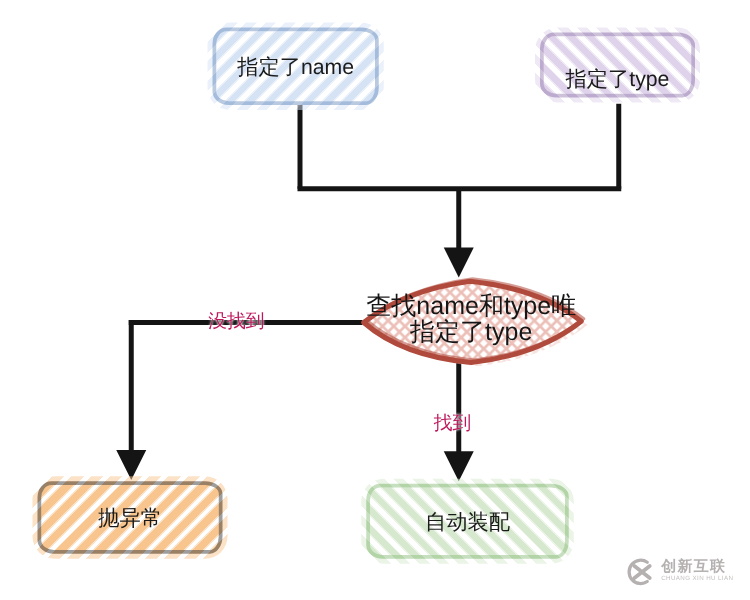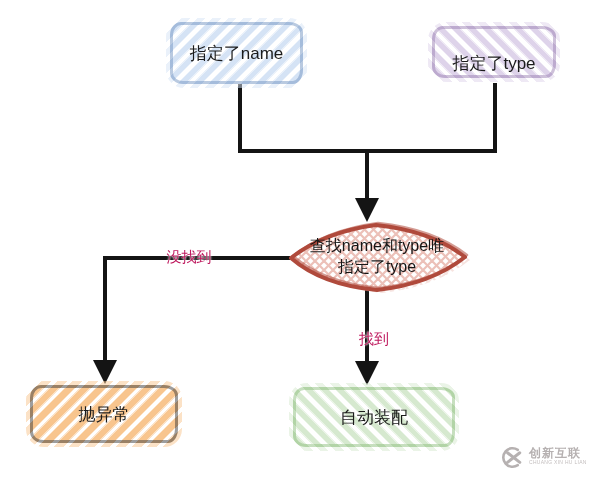--- a/index.html
+++ b/index.html
@@ -19,29 +19,29 @@
     content:"";position:absolute;inset:-7px;z-index:-1;opacity:.5;
     border-radius:18px;background:var(--stripes);
   }
   .n-blue  {--stripes:repeating-linear-gradient(135deg,#d5e3f5 0 6px,#ffffff 6px 11px);border-color:#7495c2;}
   .n-purple{--stripes:repeating-linear-gradient( 45deg,#ded3ea 0 6px,#ffffff 6px 11px);border-color:#9c82b4;}
   .n-orange{--stripes:repeating-linear-gradient(135deg,#f8c58e 0 7px,#ffffff 7px 11px);border-color:#3c3c3c;font-family:Liberation Serif, serif;}
   .n-green {--stripes:repeating-linear-gradient( 45deg,#d6e9cf 0 6px,#ffffff 6px 11px);border-color:#8ebf7e;}
 
   .diamond-label{
     position:absolute;left:288px;top:235px;width:178px;z-index:3;
-    text-align:center;font-size:16px;line-height:21px;color:#161616;
+    text-align:center;font-size:20px;line-height:21px;color:#161616;
   }
   .edge-label{
     position:absolute;z-index:4;font-size:15px;color:#be185d;white-space:nowrap;
     transform:translate(-50%,-50%);
     text-shadow:0 0 2px #fff,0 0 2px #fff;
   }
   .el-notfound{left:189px;top:257px;}
-  .el-found{left:374px;top:339px;}
+  .el-found{left:362px;top:339px;}
 
   .watermark{
     position:absolute;left:501px;top:446px;z-index:5;
     display:flex;align-items:center;gap:5px;
   }
   .wm-text{display:flex;flex-direction:column;}
   .wm-brand{font-size:12px;font-weight:bold;color:#b6b1b1;letter-spacing:1px;line-height:13px;}
   .wm-sub{font-size:8px;color:#c3bebe;white-space:nowrap;letter-spacing:.5px;
           transform:scale(.62);transform-origin:left top;line-height:8px;}
 </style>

